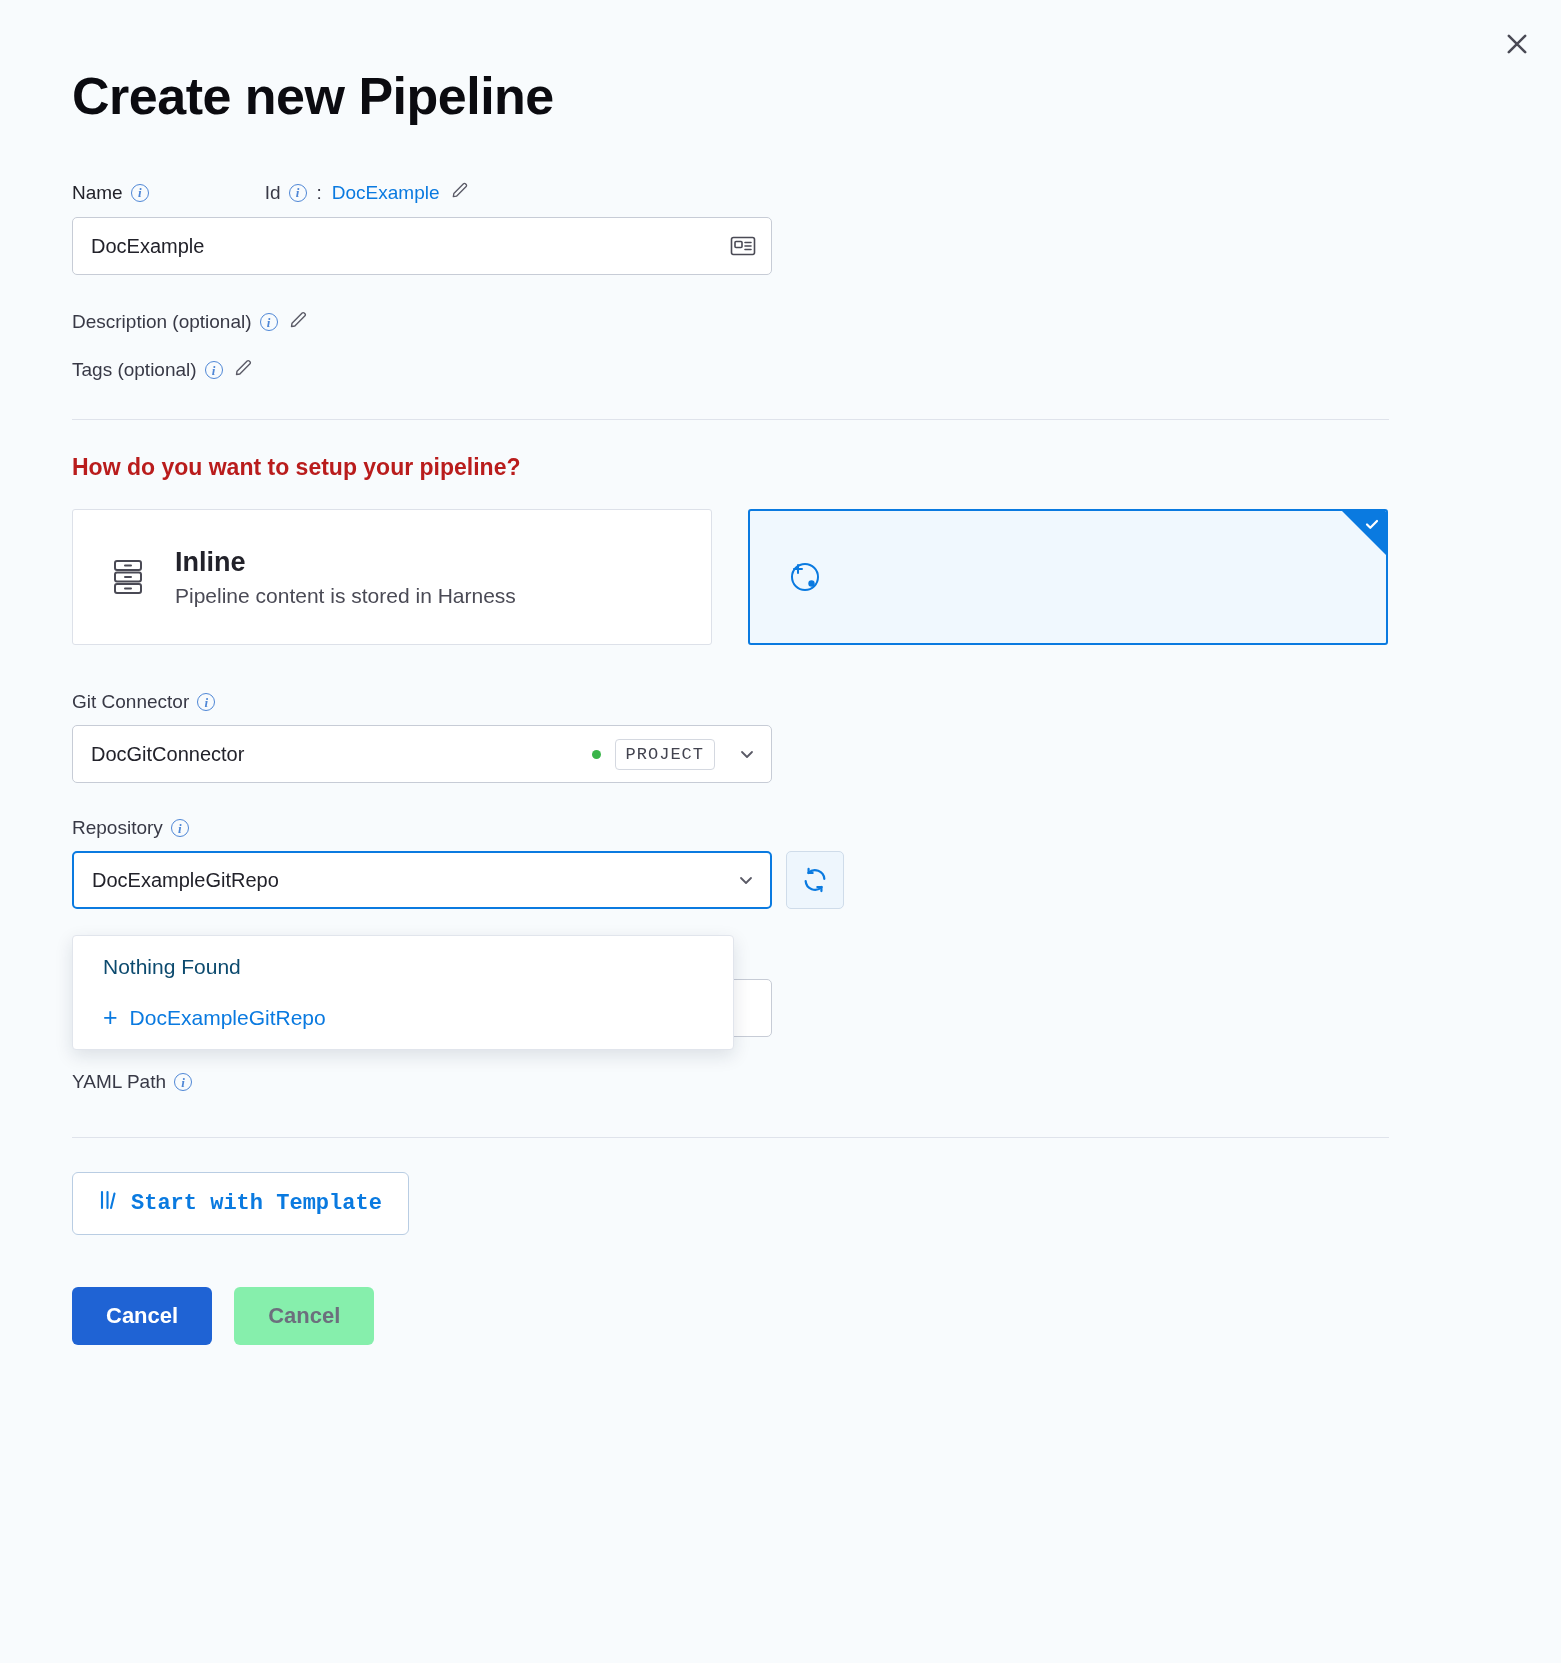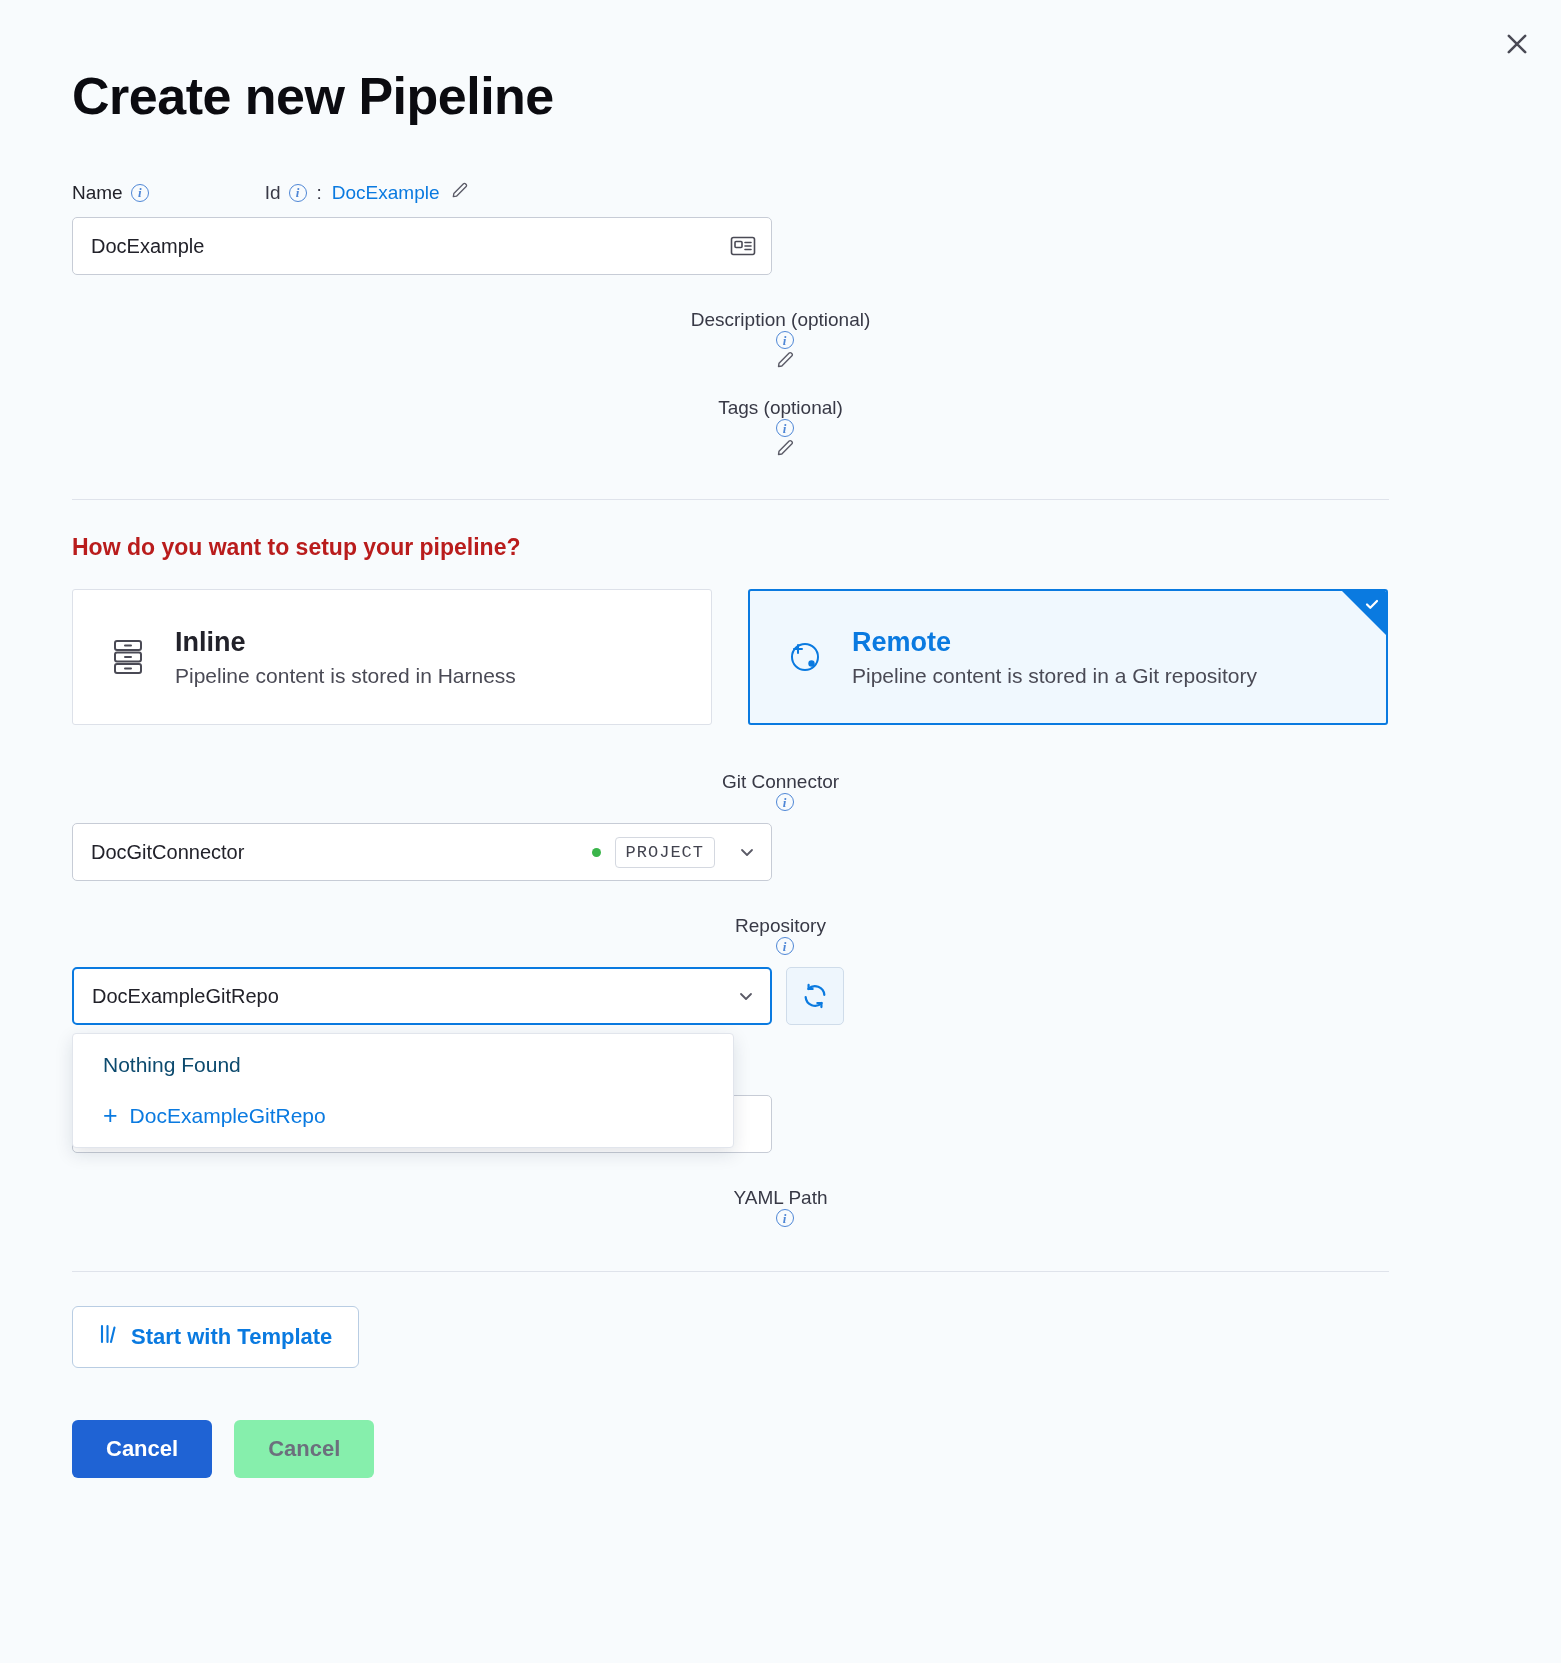--- a/index.html
+++ b/index.html
@@ -107,21 +107,20 @@
     color: #5a5a66;
     display: flex;
     align-items: center;
     pointer-events: auto;
   }
   .field-block { margin-bottom: 34px; }
   .opt-row {
     display: flex;
     align-items: center;
     margin-bottom: 22px;
-    flex-direction: column;
   }
   .divider {
     height: 1px;
     background: #dfe3eb;
     margin: 36px 0 34px 0;
     width: 1317px;
   }
   h2.section {
     font-size: 23px;
     font-weight: bold;
@@ -274,21 +273,21 @@
     align-items: center;
     gap: 12px;
     border: 1px solid #b9cde3;
     border-radius: 6px;
     background: #fff;
     color: #0a7ae0;
     font-size: 22px;
     font-weight: bold;
     padding: 16px 26px;
     cursor: pointer;
-    font-family: Liberation Sans, sans-serif;
+    font-family: Liberation Mono, monospace;
   }
   .footer {
     display: flex;
     align-items: center;
     gap: 22px;
     margin-top: 52px;
     padding-bottom: 40px;
   }
   .btn-primary {
     background: #1f63d4;
@@ -404,24 +403,20 @@
       </div>
 
       <div class="card selected">
         <span class="card-icon">
           <svg width="38" height="38" viewBox="0 0 38 38" fill="none" stroke="currentColor" stroke-width="2">
               <circle cx="19" cy="19" r="13"></circle>
               <circle cx="25.5" cy="25.5" r="3.2" fill="currentColor" stroke="none"></circle>
               <path d="M8 11 H16 M12 7 V15" stroke-linecap="round"></path>
             </svg>
         </span>
-        <div>
-          <div class="card-head">Remote</div>
-          <div class="card-sub">Pipeline content is stored in a Git repository</div>
-        </div>
         <span class="card-check"></span>
         <span class="card-check-mark">
           <svg width="16" height="16" viewBox="0 0 16 16" fill="none" stroke="#fff" stroke-width="2.2" stroke-linecap="round" stroke-linejoin="round">
               <path d="M3 8.5 L6.3 11.8 L13 5"></path>
             </svg>
         </span>
       </div>
     </div>
 
     

